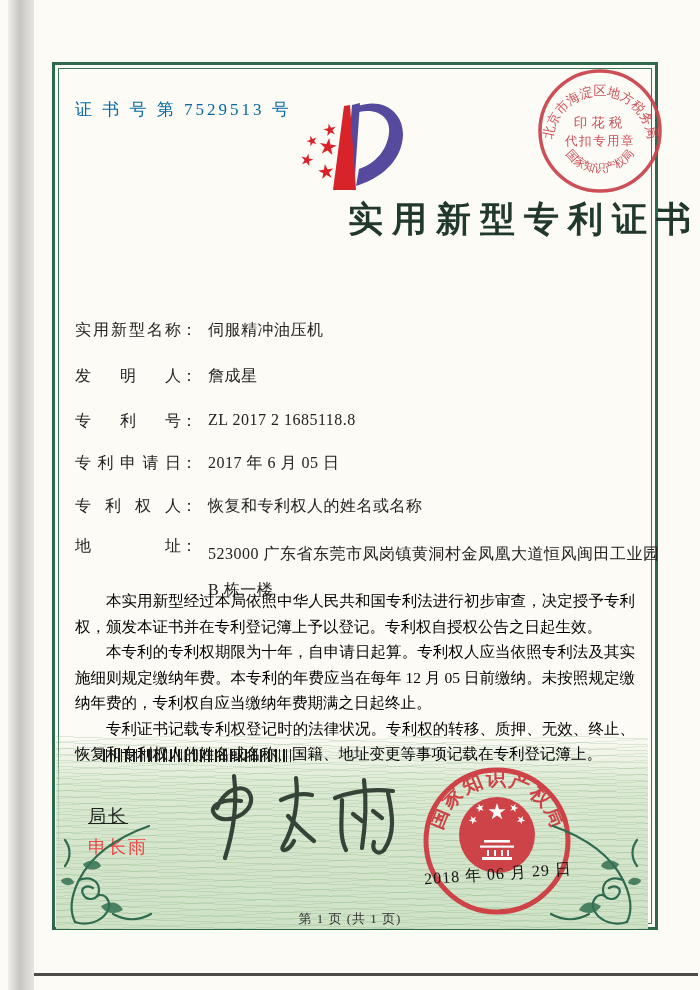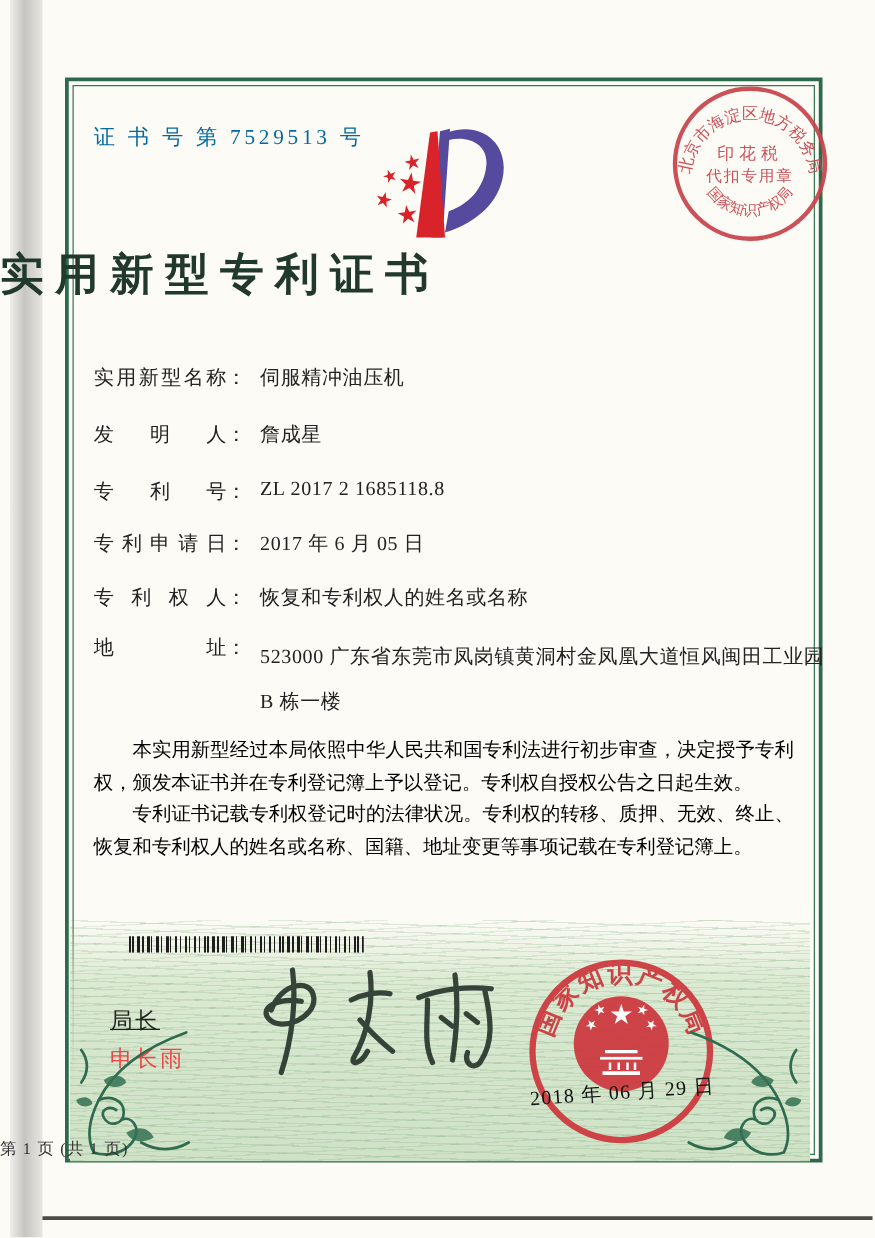--- a/index.html
+++ b/index.html
@@ -27,24 +27,24 @@
     background:
       repeating-linear-gradient(2deg, rgba(106,160,105,0.20) 0 1px, rgba(0,0,0,0) 1px 6px),
       repeating-linear-gradient(357deg, rgba(106,160,105,0.16) 0 1px, rgba(0,0,0,0) 1px 7px),
       linear-gradient(180deg, rgba(216,232,208,0) 0%, rgba(210,228,200,0.75) 25%, #d3e4ca 70%, #cfe2c6 100%);
   }
   .cert-no{
     position:absolute;left:75px;top:98px;font-size:17px;letter-spacing:3px;color:#0369a1;
   }
   .logo{position:absolute;left:286px;top:98px;}
   .cert-title{
-    position:absolute;left:0;top:196px;width:700px;text-align:left;
+    position:absolute;left:0;top:196px;width:700px;text-align:right;
     font-size:35px;font-weight:700;letter-spacing:9px;color:#21382c;
   }
-  .field-row{position:absolute;left:75px;font-size:16px;color:#222;white-space:nowrap;}
+  .field-row{position:absolute;left:75px;font-size:16px;color:#222;white-space:nowrap;margin-top:28px;}
   .flabel{
     display:inline-block;width:106px;text-align:justify;text-align-last:justify;
     vertical-align:top;color:#222;
   }
   .fcolon{display:inline-block;vertical-align:top;}
   .fvalue{display:inline-block;margin-left:7px;vertical-align:top;letter-spacing:0.5px;}
   .fvalue-wrap{white-space:normal;width:452px;line-height:36px;}
   .row-grant .pair2{position:absolute;left:315px;top:0;}
   .body-paragraphs{
     position:absolute;left:75px;top:588px;width:560px;
@@ -65,21 +65,21 @@
   .seal-office{position:absolute;left:408px;top:750px;opacity:0.95;}
   .seal-office-date{
     position:absolute;left:404px;top:864px;width:188px;text-align:center;
     font-size:16px;color:#121212;letter-spacing:1px;transform:rotate(-4deg);
   }
   .seal-tax{position:absolute;left:531px;top:55px;opacity:0.92;}
   .ornament{position:absolute;}
   .ornament.bl{left:55px;top:822px;}
   .ornament.br{left:543px;top:822px;transform:scaleX(-1);}
   .page-footer{
-    position:absolute;left:0;top:910px;width:700px;text-align:left;
+    position:absolute;left:0;top:910px;width:700px;text-align:center;
     font-size:13px;color:#333;letter-spacing:1px;
   }
   svg text{font-family:"Liberation Serif","DejaVu Serif",serif;}
 </style>
 </head>
 <body>
 
 <div class="scan-edge-left"></div>
 <div class="scan-edge-bottom"></div>
 
@@ -133,20 +133,21 @@
 </div>
 <div class="field-row" style="top:508px">
   <span class="flabel">地址</span><span class="fcolon">：</span>
   <span class="fvalue fvalue-wrap">523000 广东省东莞市凤岗镇黄洞村金凤凰大道恒风闽田工业园 B 栋一楼</span>
 </div>
 <div class="field-row row-grant" style="top:560px;width:560px">
 </div>
 
 <div class="body-paragraphs">
   <p>本实用新型经过本局依照中华人民共和国专利法进行初步审查，决定授予专利权，颁发本证书并在专利登记簿上予以登记。专利权自授权公告之日起生效。</p>
+  <p>本专利的专利权期限为十年，自申请日起算。专利权人应当依照专利法及其实施细则规定缴纳年费。本专利的年费应当在每年 12 月 05 日前缴纳。未按照规定缴纳年费的，专利权自应当缴纳年费期满之日起终止。</p>
   <p>专利证书记载专利权登记时的法律状况。专利权的转移、质押、无效、终止、恢复和专利权人的姓名或名称、国籍、地址变更等事项记载在专利登记簿上。</p>
 </div>
 
 <div class="barcode"></div>
 
 <div class="director-label">局长</div>
 <div class="director-name">申长雨</div>
 
 <svg class="signature" width="215" height="100" viewBox="0 0 215 100">
   <g stroke="#28362c" stroke-width="4.2" fill="none" stroke-linecap="round" stroke-linejoin="round" opacity="0.92">

